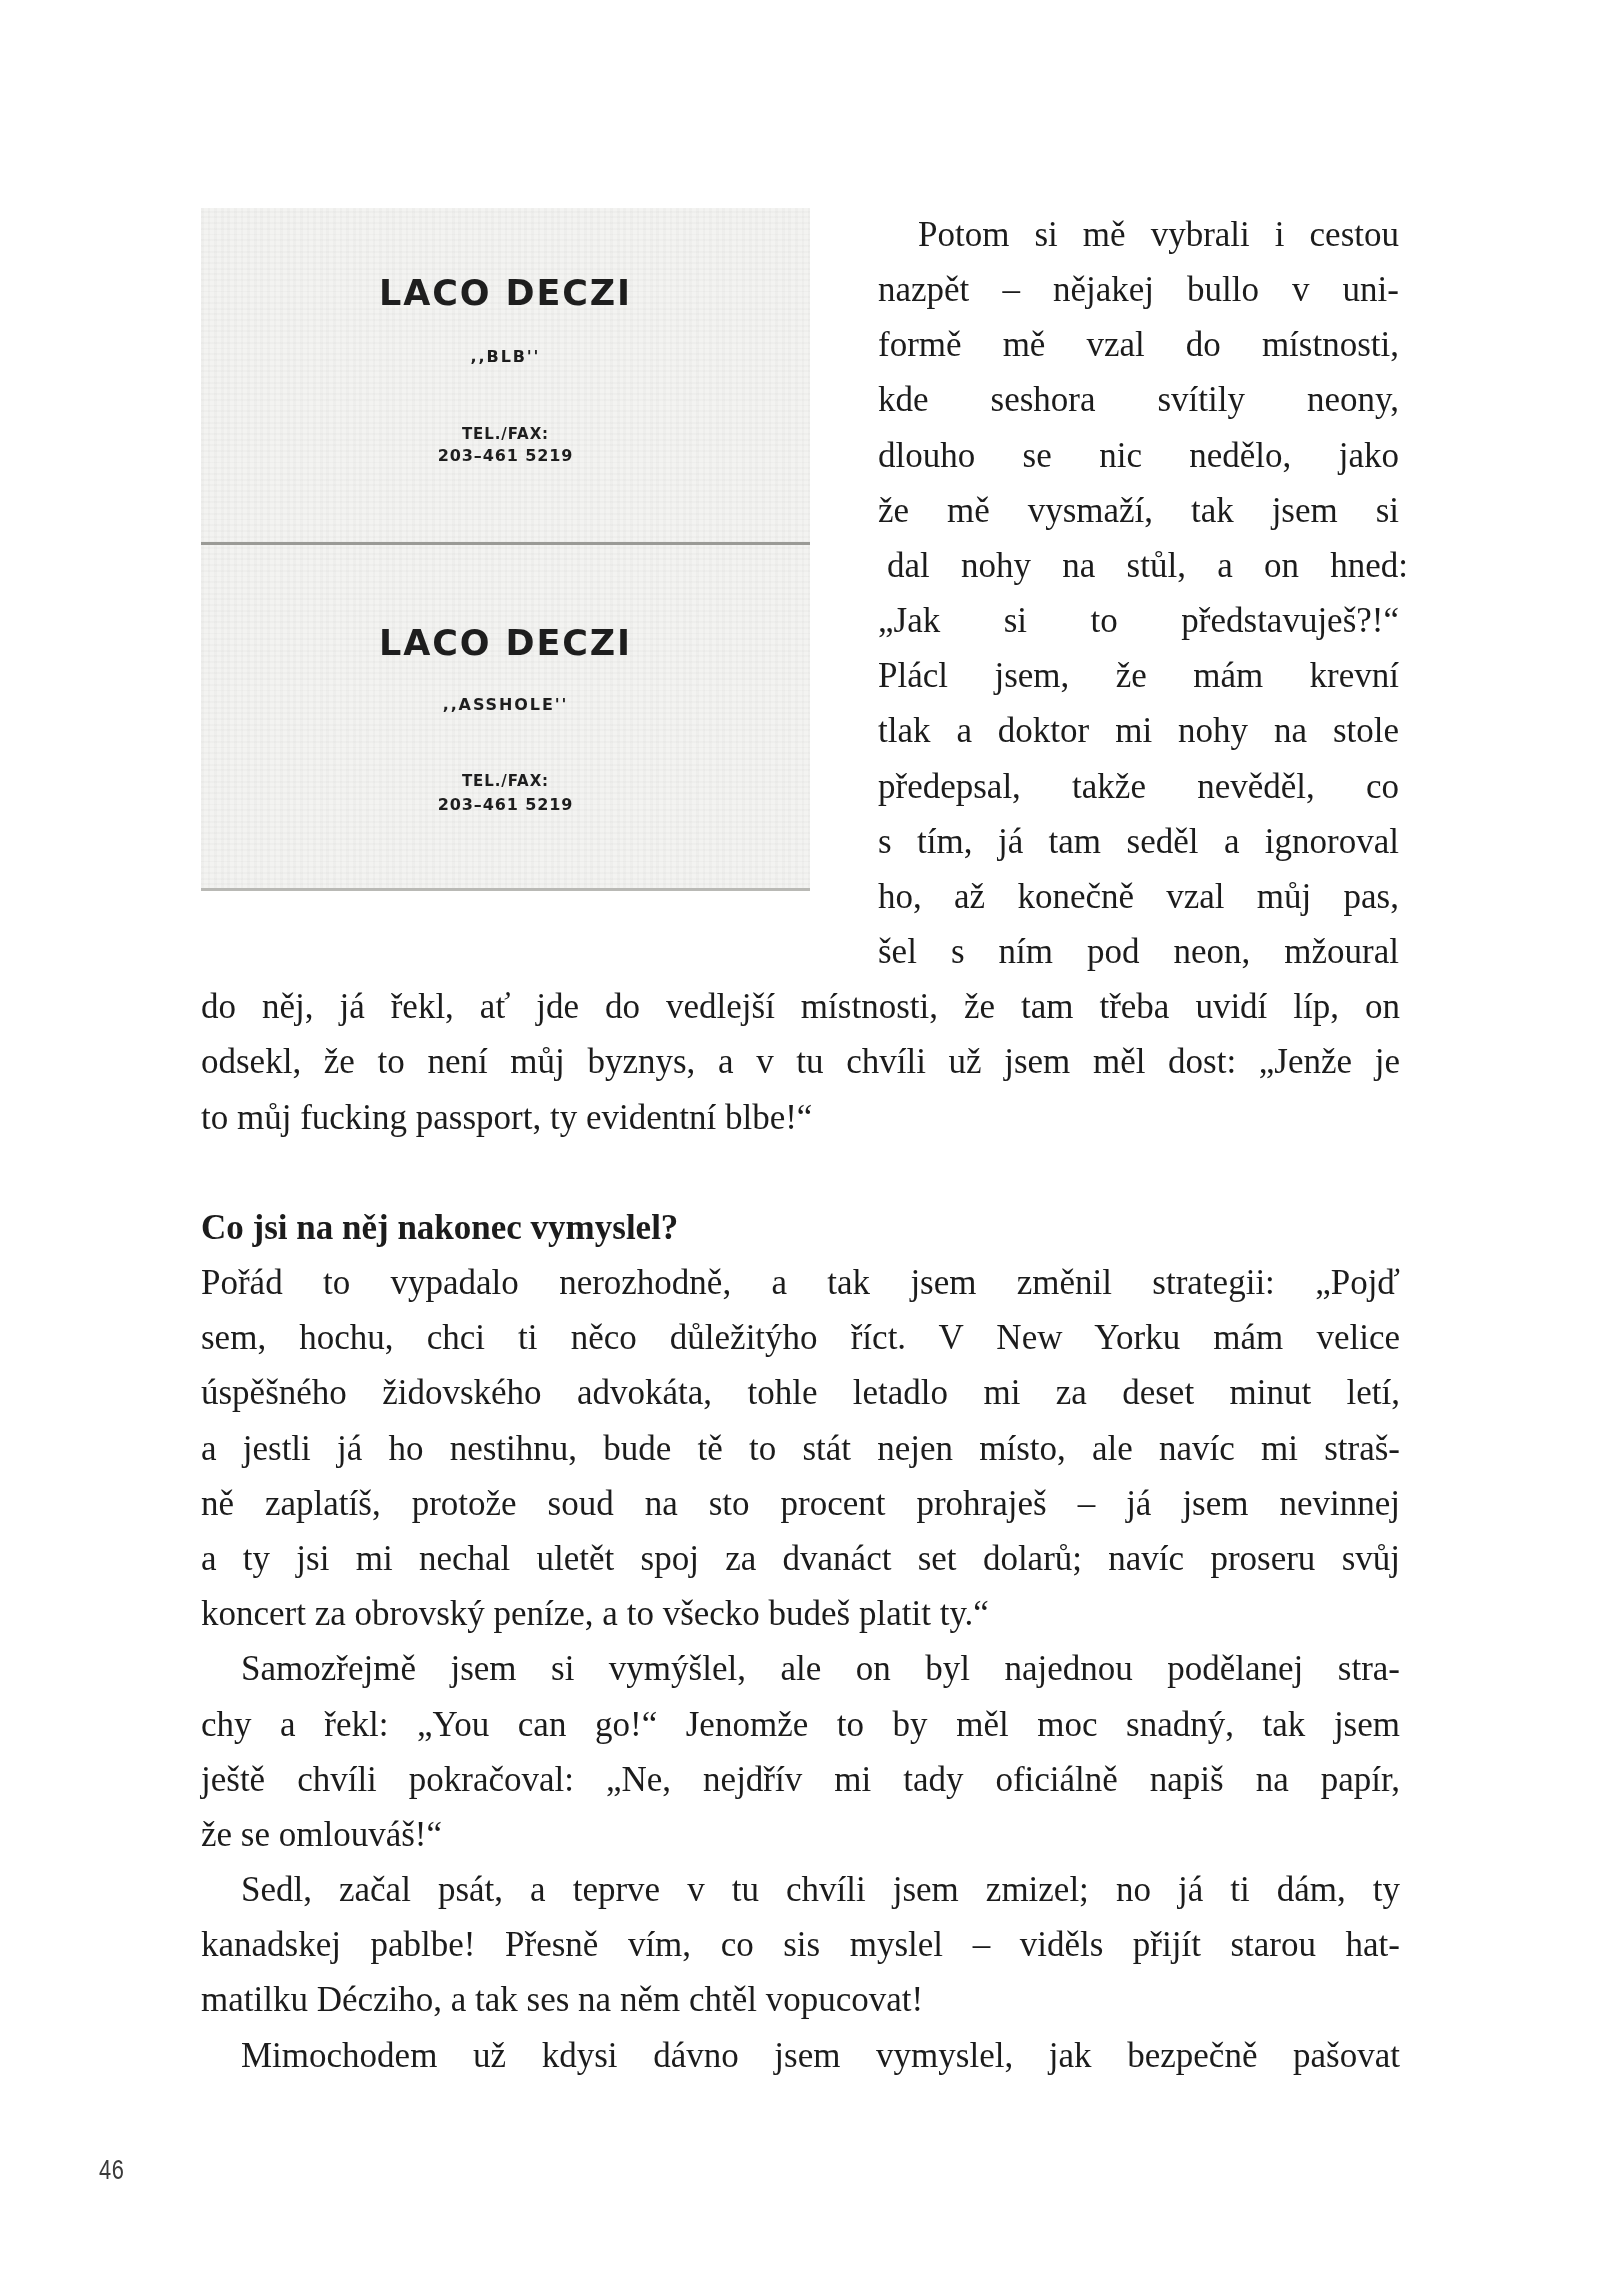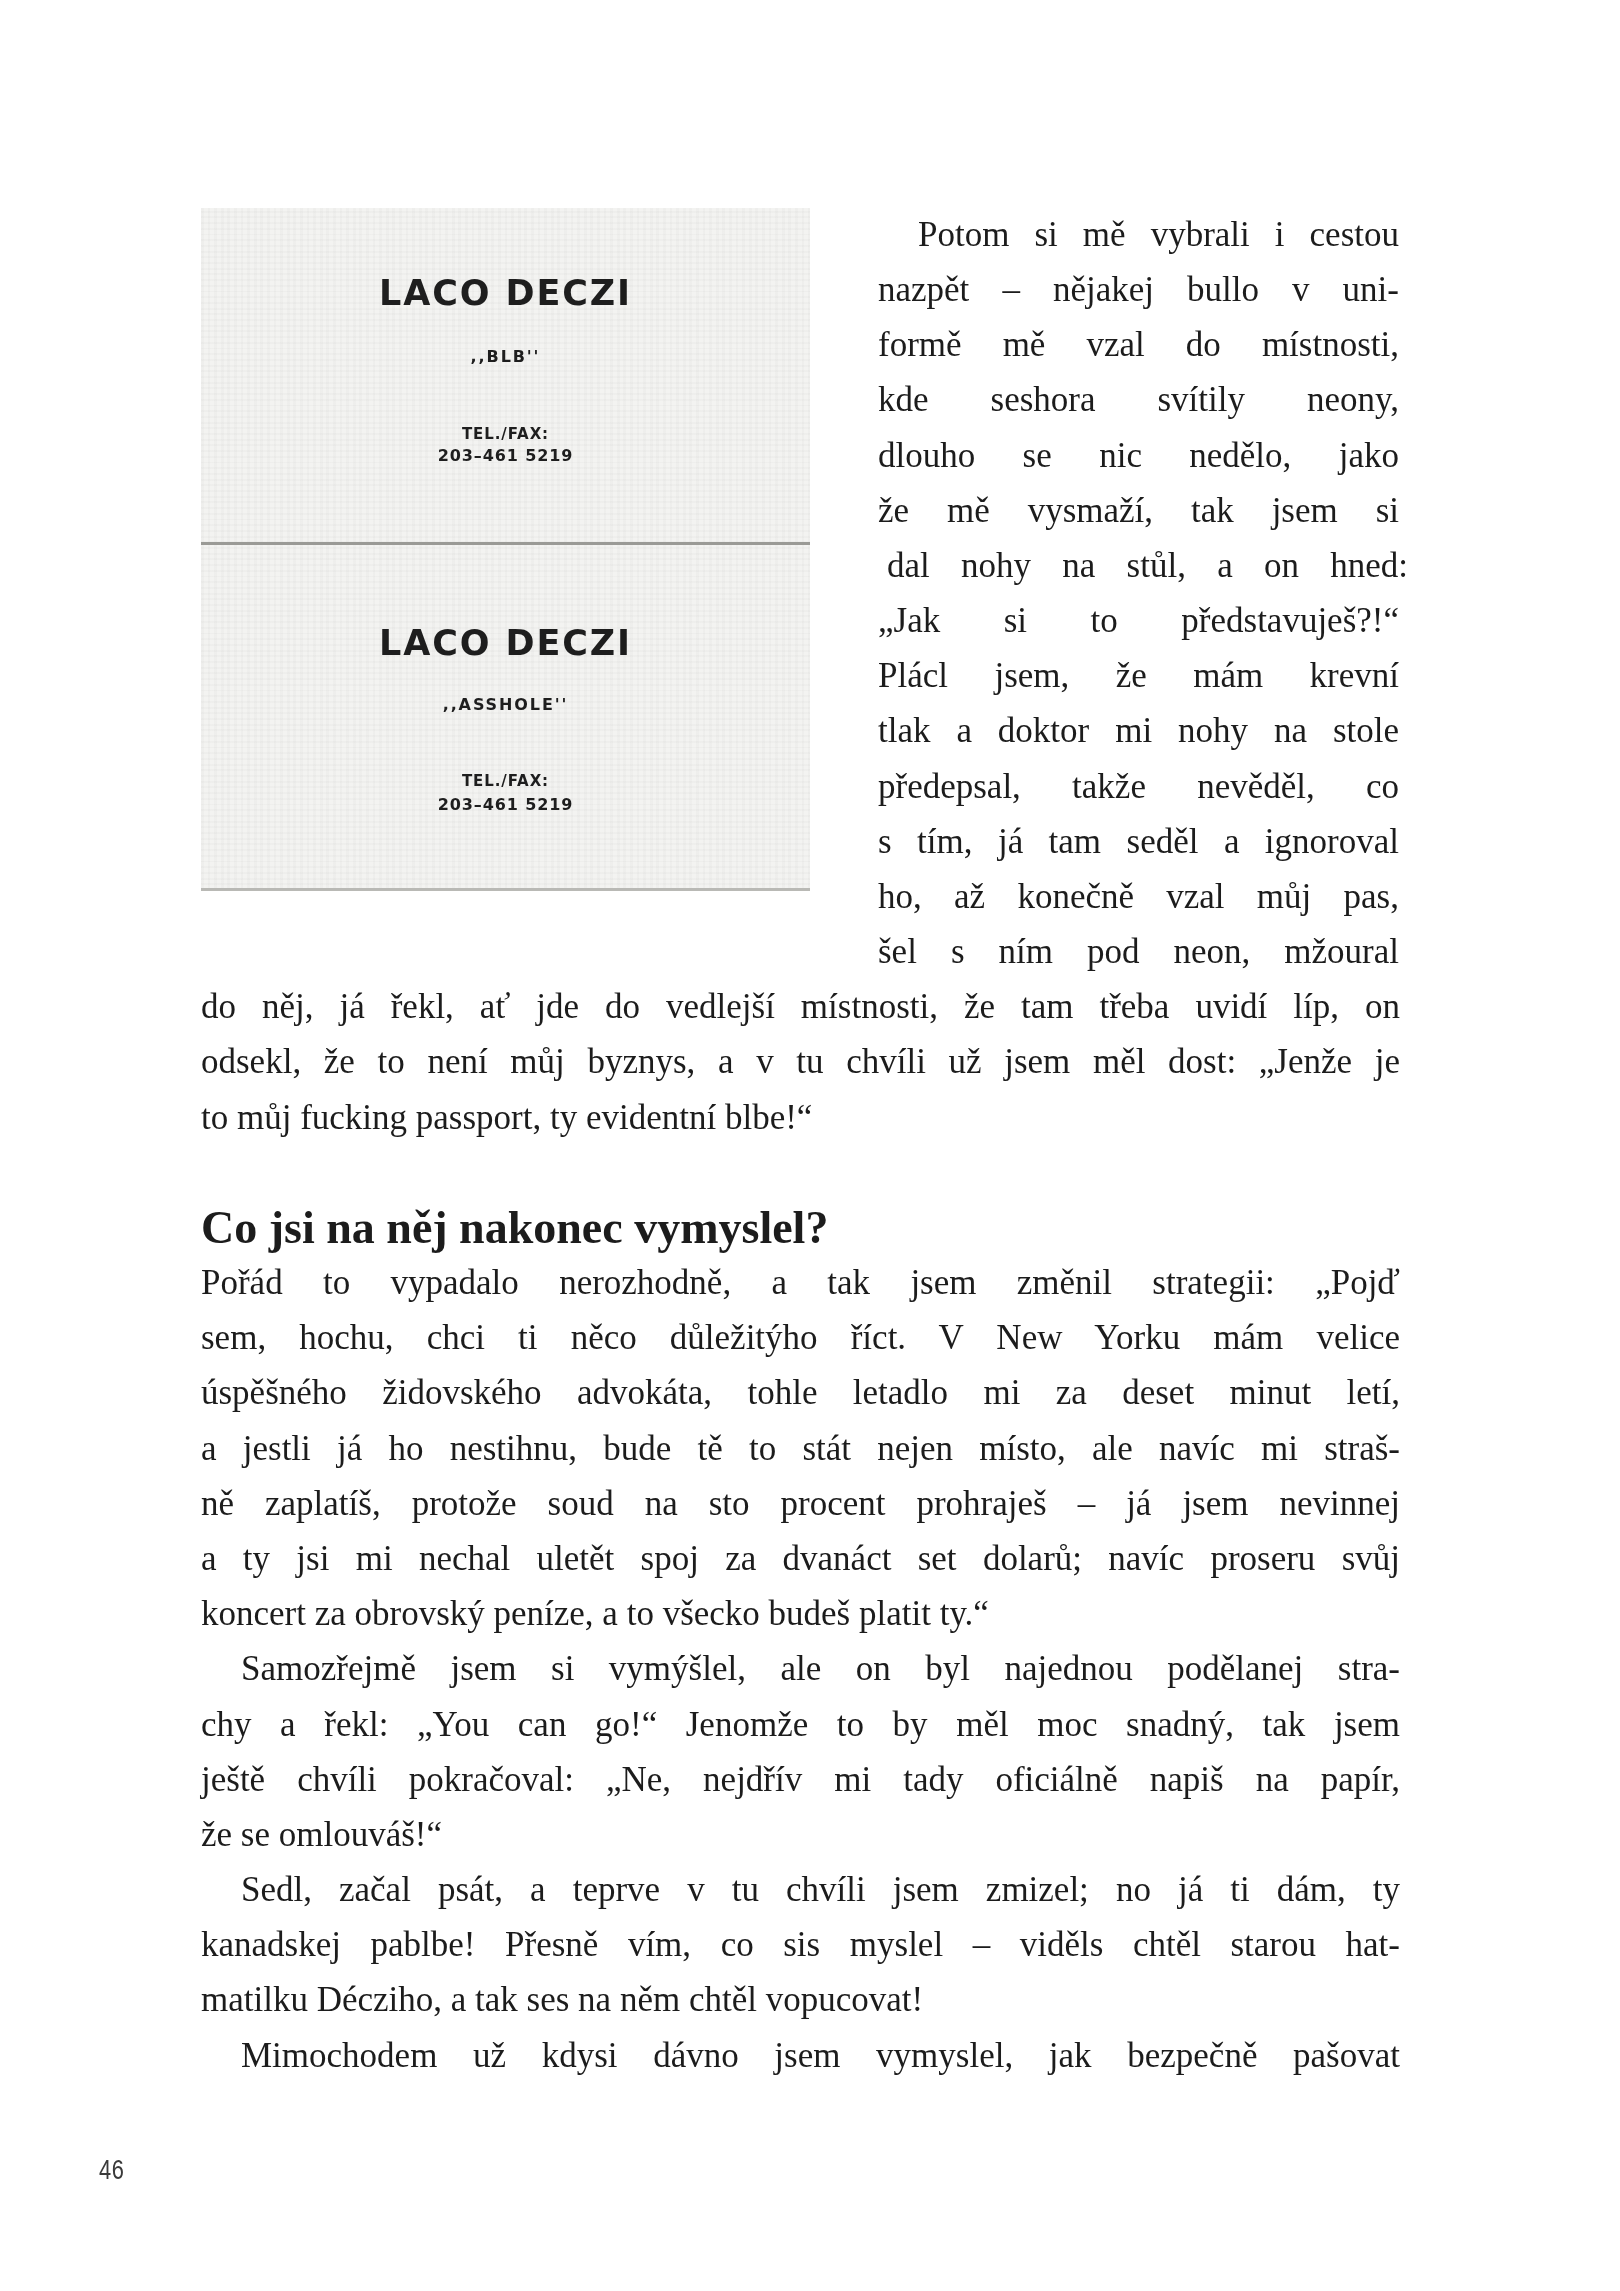--- a/index.html
+++ b/index.html
@@ -104,21 +104,21 @@
     }
     .text-line.last {
       text-align-last: left;
     }
     .col-narrow { left: 878px; width: 521px; }
     .col-wide { left: 201px; width: 1199px; }
     .indent { padding-left: 40px; box-sizing: border-box; }
     .heading {
       position: absolute;
       left: 201px;
-      font-size: 46px;
+      font-size: 35px;
       line-height: 42px;
       font-weight: bold;
       white-space: nowrap;
     }
     .page-number {
       position: absolute;
       left: 99px;
       top: 2154px;
       font-family: "Liberation Sans", "DejaVu Sans", sans-serif;
       font-size: 28px;
@@ -172,19 +172,19 @@
     <div class="text-line col-wide" style="top: 1372px;">úspěšného židovského advokáta, tohle letadlo mi za deset minut letí,</div>
     <div class="text-line col-wide" style="top: 1428px;">a jestli já ho nestihnu, bude tě to stát nejen místo, ale navíc mi straš-</div>
     <div class="text-line col-wide" style="top: 1483px;">ně zaplatíš, protože soud na sto procent prohraješ – já jsem nevinnej</div>
     <div class="text-line col-wide" style="top: 1538px;">a ty jsi mi nechal uletět spoj za dvanáct set dolarů; navíc proseru svůj</div>
     <div class="text-line col-wide last" style="top: 1593px;">koncert za obrovský peníze, a to všecko budeš platit ty.“</div>
     <div class="text-line col-wide indent" style="top: 1648px;">Samozřejmě jsem si vymýšlel, ale on byl najednou podělanej stra-</div>
     <div class="text-line col-wide" style="top: 1704px;">chy a řekl: „You can go!“ Jenomže to by měl moc snadný, tak jsem</div>
     <div class="text-line col-wide" style="top: 1759px;">ještě chvíli pokračoval: „Ne, nejdřív mi tady oficiálně napiš na papír,</div>
     <div class="text-line col-wide last" style="top: 1814px;">že se omlouváš!“</div>
     <div class="text-line col-wide indent" style="top: 1869px;">Sedl, začal psát, a teprve v tu chvíli jsem zmizel; no já ti dám, ty</div>
-    <div class="text-line col-wide" style="top: 1924px;">kanadskej pablbe! Přesně vím, co sis myslel – viděls chtěl starou hat-</div>
+    <div class="text-line col-wide" style="top: 1924px;">kanadskej pablbe! Přesně vím, co sis myslel – viděls přijít starou hat-</div>
     <div class="text-line col-wide last" style="top: 1979px;">matilku Décziho, a tak ses na něm chtěl vopucovat!</div>
     <div class="text-line col-wide indent" style="top: 2035px;">Mimochodem už kdysi dávno jsem vymyslel, jak bezpečně pašovat</div>
   </div>
 
 <div class="page-number">46</div>
 
 
 </body></html>

